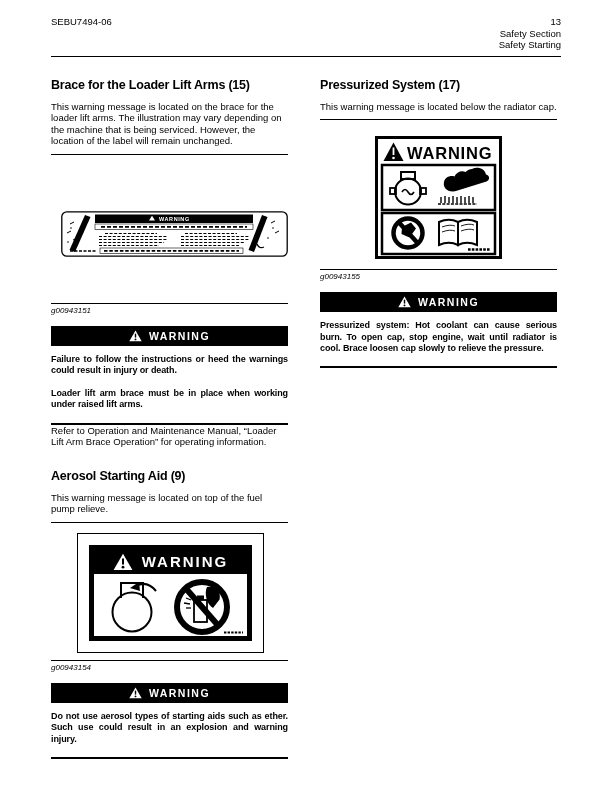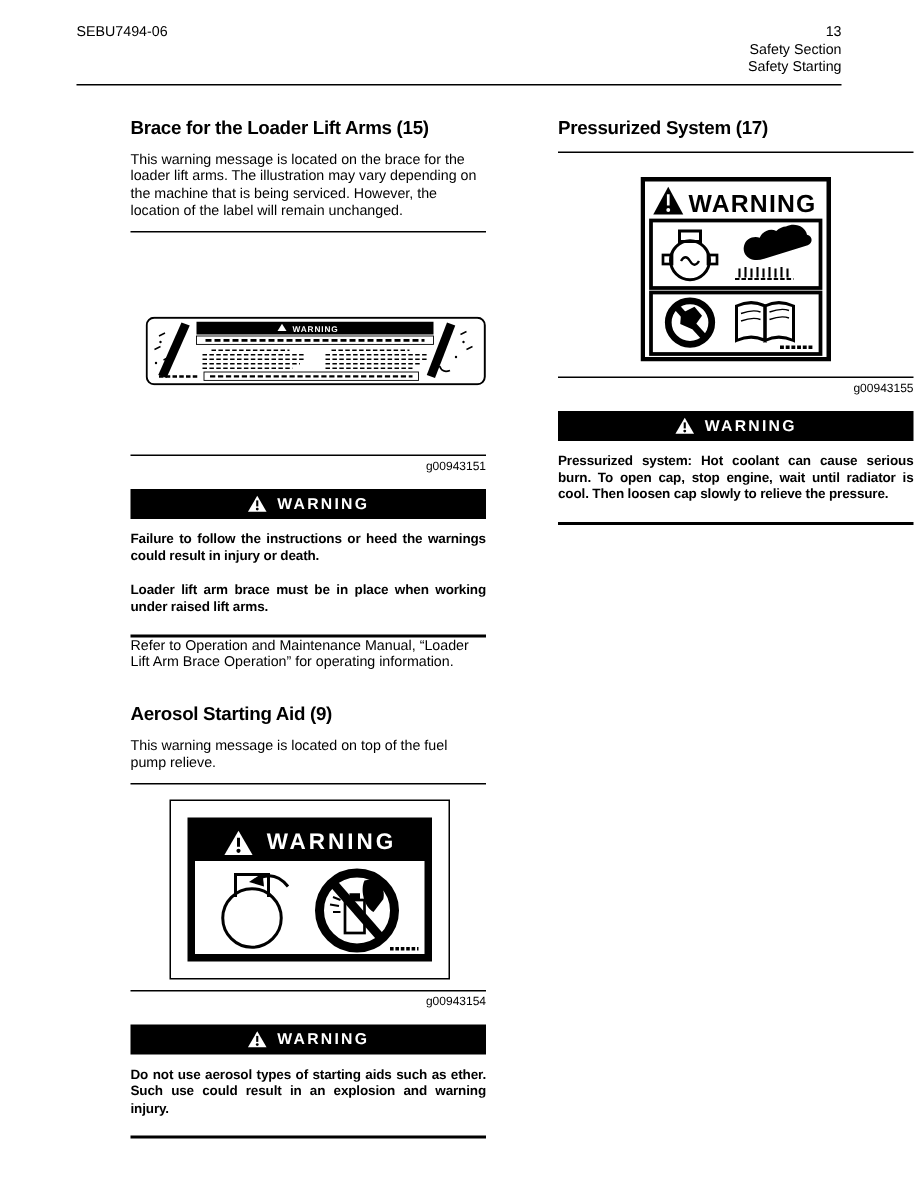--- a/index.html
+++ b/index.html
@@ -13,28 +13,28 @@
     box-sizing:border-box;
     padding:16px 51px 0 51px;
     overflow:hidden;
   }
   
   .runhead { display:flex; justify-content:space-between; align-items:flex-start;
              font-size:9.5px; line-height:11.5px; padding-bottom:5px;
              border-bottom:1px solid #000; }
   .runhead .right { text-align:right; }
   
-  .columns { display:flex; gap:48px;margin-left:36px; }
+  .columns { display:flex; gap:32px; }
   .col { width:237px; min-width:237px; }
   h2.heading { font-size:12.5px; font-weight:bold; letter-spacing:-0.2px;
                white-space:nowrap; margin:21px 0 9px 0; }
   p.body { font-size:9.5px; line-height:11.6px; margin:0 0 7px 0; }
   
   .figure { border-top:1px solid #000; border-bottom:1px solid #000; }
-  .fig-caption { font-size:8px; line-height:9px; text-align:right; margin:2px 0 0 0; }
+  .fig-caption { font-size:8px; line-height:9px; text-align:left; margin:2px 0 0 0;font-style:italic; }
   .fig-brace { padding:56px 0 46px 0; }
   .fig-aerosol { padding:10px 0 7px 0; }
   .fig-press { padding:16px 0 10px 0; }
   
   .frame { width:163px; margin-left:26px; border:1px solid #000; padding:11px; }
   .blabel { background:#000; padding:5px; }
   .blabel-head { height:24px; display:flex; align-items:center; justify-content:center;
                  gap:9px; color:#fff; font-weight:bold; font-size:15px; letter-spacing:2px; }
   .blabel-body { background:#fff; }
   
@@ -189,20 +189,21 @@
         <div class="warnbody">
           <p>Do not use aerosol types of starting aids such as ether. Such use could result in an explosion and warning injury.</p>
         </div>
       </div>
 
     </div>
 
     <div class="col">
 
       <h2 class="heading">Pressurized System (17)</h2>
+      <p class="body">This warning message is located below the radiator cap.</p>
 
       <div class="figure fig-press">
         <div class="plabel-wrap">
           <svg width="127" height="123" viewBox="0 0 127 123">
             <rect x="1.5" y="1.5" width="124" height="120" fill="#fff" stroke="#000" stroke-width="3"></rect>
 
             <g>
               <polygon points="8.5,25 18.5,6.5 28.5,25" fill="#000"></polygon>
               <rect x="17.6" y="11.5" width="1.8" height="7.5" fill="#fff"></rect>
               <circle cx="18.5" cy="22" r="1.3" fill="#fff"></circle>
@@ -254,19 +255,19 @@
       <div class="warnbox">
         <div class="warnbar">
           <svg width="13" height="12" viewBox="0 0 13 12">
             <polygon points="6.5,0.5 12.7,11.2 0.3,11.2" fill="#fff"></polygon>
             <rect x="5.8" y="3.6" width="1.4" height="4" fill="#000"></rect>
             <circle cx="6.5" cy="9.4" r="0.95" fill="#000"></circle>
           </svg>
           <span>WARNING</span>
         </div>
         <div class="warnbody">
-          <p>Pressurized system: Hot coolant can cause serious burn. To open cap, stop engine, wait until radiator is cool. Then loosen cap slowly to relieve the pressure.</p>
+          <p>Pressurized system: Hot coolant can cause serious burn. To open cap, stop engine, wait until radiator is cool. Brace loosen cap slowly to relieve the pressure.</p>
         </div>
       </div>
 
     </div>
   </div>
 </div>
 
 </body></html>

